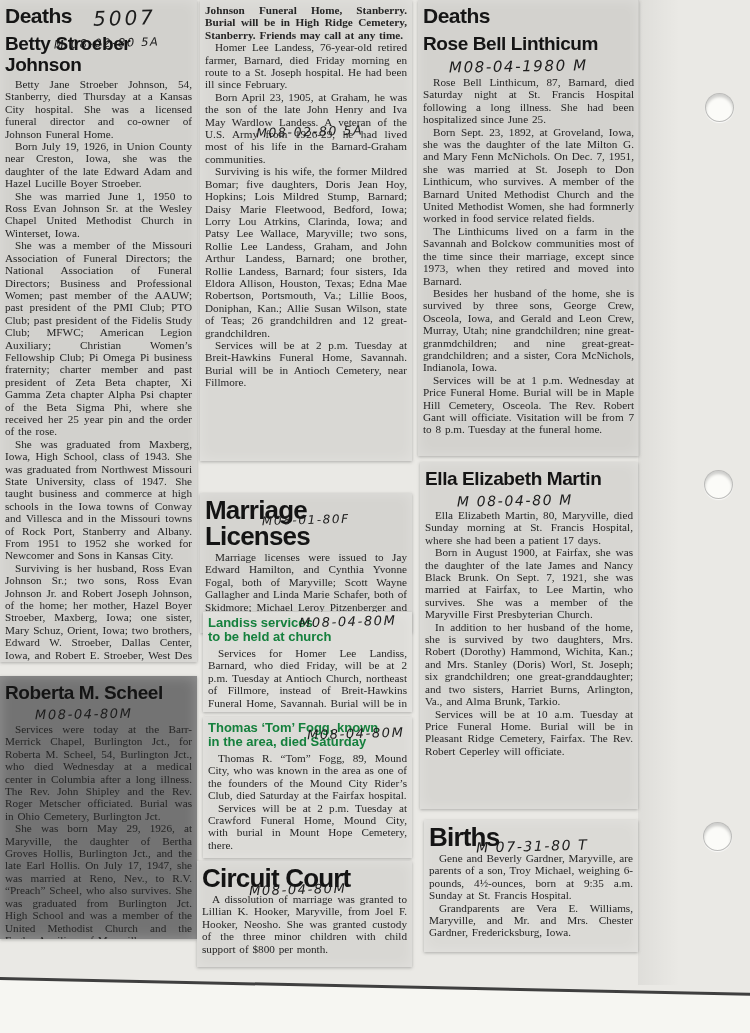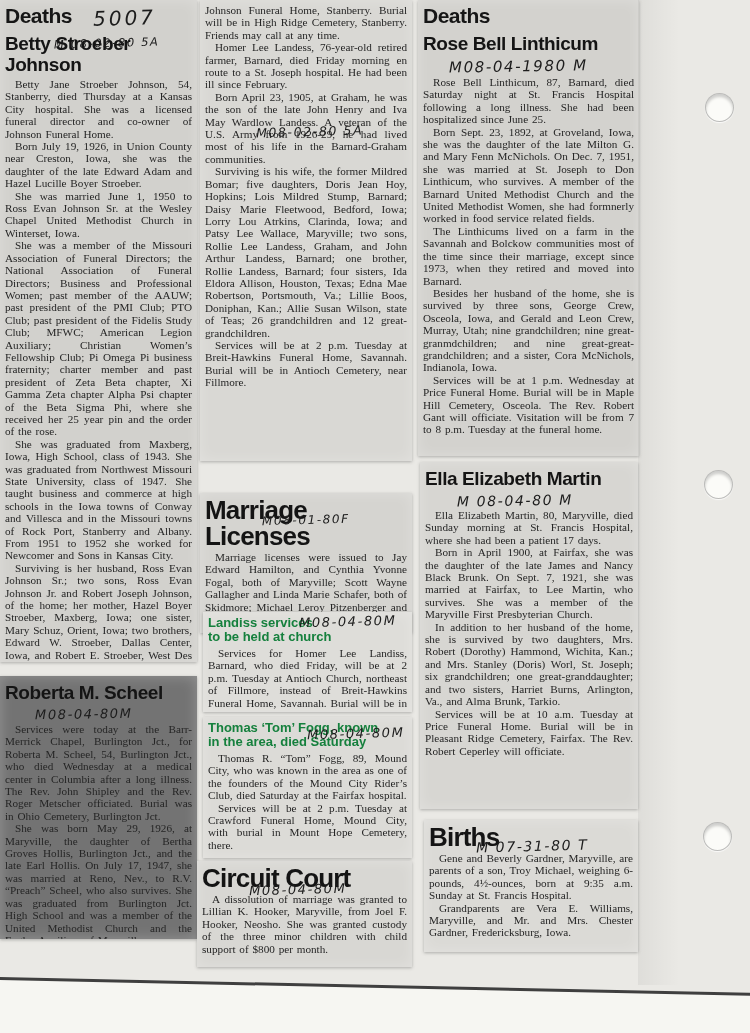--- a/index.html
+++ b/index.html
@@ -5,21 +5,21 @@
   html,body{margin:0;padding:0;background:#dddcd8;}
   #page{position:relative;width:750px;height:1033px;overflow:hidden;
         background:#eae9e5;font-family:"Liberation Serif",serif;}
   
   #page::after{content:"";position:absolute;top:0;left:638px;width:70px;height:985px;
         background:linear-gradient(to right,rgba(0,0,0,0.05),rgba(0,0,0,0) 60%);pointer-events:none;}
   .clip{position:absolute;box-sizing:border-box;padding:4px 5px;overflow:hidden;
         box-shadow:0 1px 3px rgba(60,60,60,0.35), inset 0 0 14px rgba(255,255,255,0.25);}
   .para{font:11.2px/12.4px "Liberation Serif",serif;text-align:justify;
         text-indent:10px;margin:0;color:#252525;word-spacing:1px;}
-  .para.noindent{text-indent:0;}
+  .para.noindent{text-indent:0;font-weight:bold;}
   .section-head{font:bold 21px/23px "Liberation Sans",sans-serif;letter-spacing:-0.5px;
         margin:0 0 6px;color:#161616;}
   .head-lg{font:bold 19px/21px "Liberation Sans",sans-serif;letter-spacing:-0.4px;
         margin:2px 0 3px;color:#141414;}
   .head-xl{font:bold 26px/26px "Liberation Sans",sans-serif;letter-spacing:-0.8px;
         margin:0 0 2px;color:#141414;}
   .head-sm{font:bold 13px/14px "Liberation Sans",sans-serif;margin:0 0 3px;color:#15803d;}
   .hw{font-family:"DejaVu Sans",sans-serif;font-style:italic;font-size:13px;color:#1c1c1c;
         letter-spacing:1.6px;white-space:nowrap;display:inline-block;transform:rotate(-1.5deg);}
   .hw.abs{position:absolute;}
@@ -118,21 +118,21 @@
         <p class="para">Besides her husband of the home, she is survived by three sons, George Crew, Osceola, Iowa, and Gerald and Leon Crew, Murray, Utah; nine grandchildren; nine great-granmdchildren; and nine great-great-grandchildren; and a sister, Cora McNichols, Indianola, Iowa.</p>
         <p class="para">Services will be at 1 p.m. Wednesday at Price Funeral Home. Burial will be in Maple Hill Cemetery, Osceola. The Rev. Robert Gant will officiate. Visitation will be from 7 to 8 p.m. Tuesday at the funeral home.</p>
       </div>
   </article>
 
   <article class="clip" style="left:420px;top:462px;width:218px;height:347px;background:#d7d6d2;">
     <h2 class="head-lg">Ella Elizabeth Martin</h2>
     <span class="hw block" style="margin:0 0 1px 32px;font-size:14px;">M 08-04-80 M</span>
     <div>
         <p class="para">Ella Elizabeth Martin, 80, Maryville, died Sunday morning at St. Francis Hospital, where she had been a patient 17 days.</p>
-        <p class="para">Born in April 1900, at Fairfax, she was the daughter of the late James and Nancy Black Brunk. On Sept. 7, 1921, she was married at Fairfax, to Lee Martin, who survives. She was a member of the Maryville First Presbyterian Church.</p>
+        <p class="para">Born in August 1900, at Fairfax, she was the daughter of the late James and Nancy Black Brunk. On Sept. 7, 1921, she was married at Fairfax, to Lee Martin, who survives. She was a member of the Maryville First Presbyterian Church.</p>
         <p class="para">In addition to her husband of the home, she is survived by two daughters, Mrs. Robert (Dorothy) Hammond, Wichita, Kan.; and Mrs. Stanley (Doris) Worl, St. Joseph; six grandchildren; one great-granddaughter; and two sisters, Harriet Burns, Arlington, Va., and Alma Brunk, Tarkio.</p>
         <p class="para">Services will be at 10 a.m. Tuesday at Price Funeral Home. Burial will be in Pleasant Ridge Cemetery, Fairfax. The Rev. Robert Ceperley will officiate.</p>
       </div>
   </article>
 
   <article class="clip" style="left:424px;top:820px;width:214px;height:132px;background:#dbdad6;">
     <h2 class="head-xl">Births</h2>
     <span class="hw abs" style="left:52px;top:18px;font-size:14px;">M 07-31-80 T</span>
     <div>
         <p class="para">Gene and Beverly Gardner, Maryville, are parents of a son, Troy Michael, weighing 6-pounds, 4½-ounces, born at 9:35 a.m. Sunday at St. Francis Hospital.</p>

